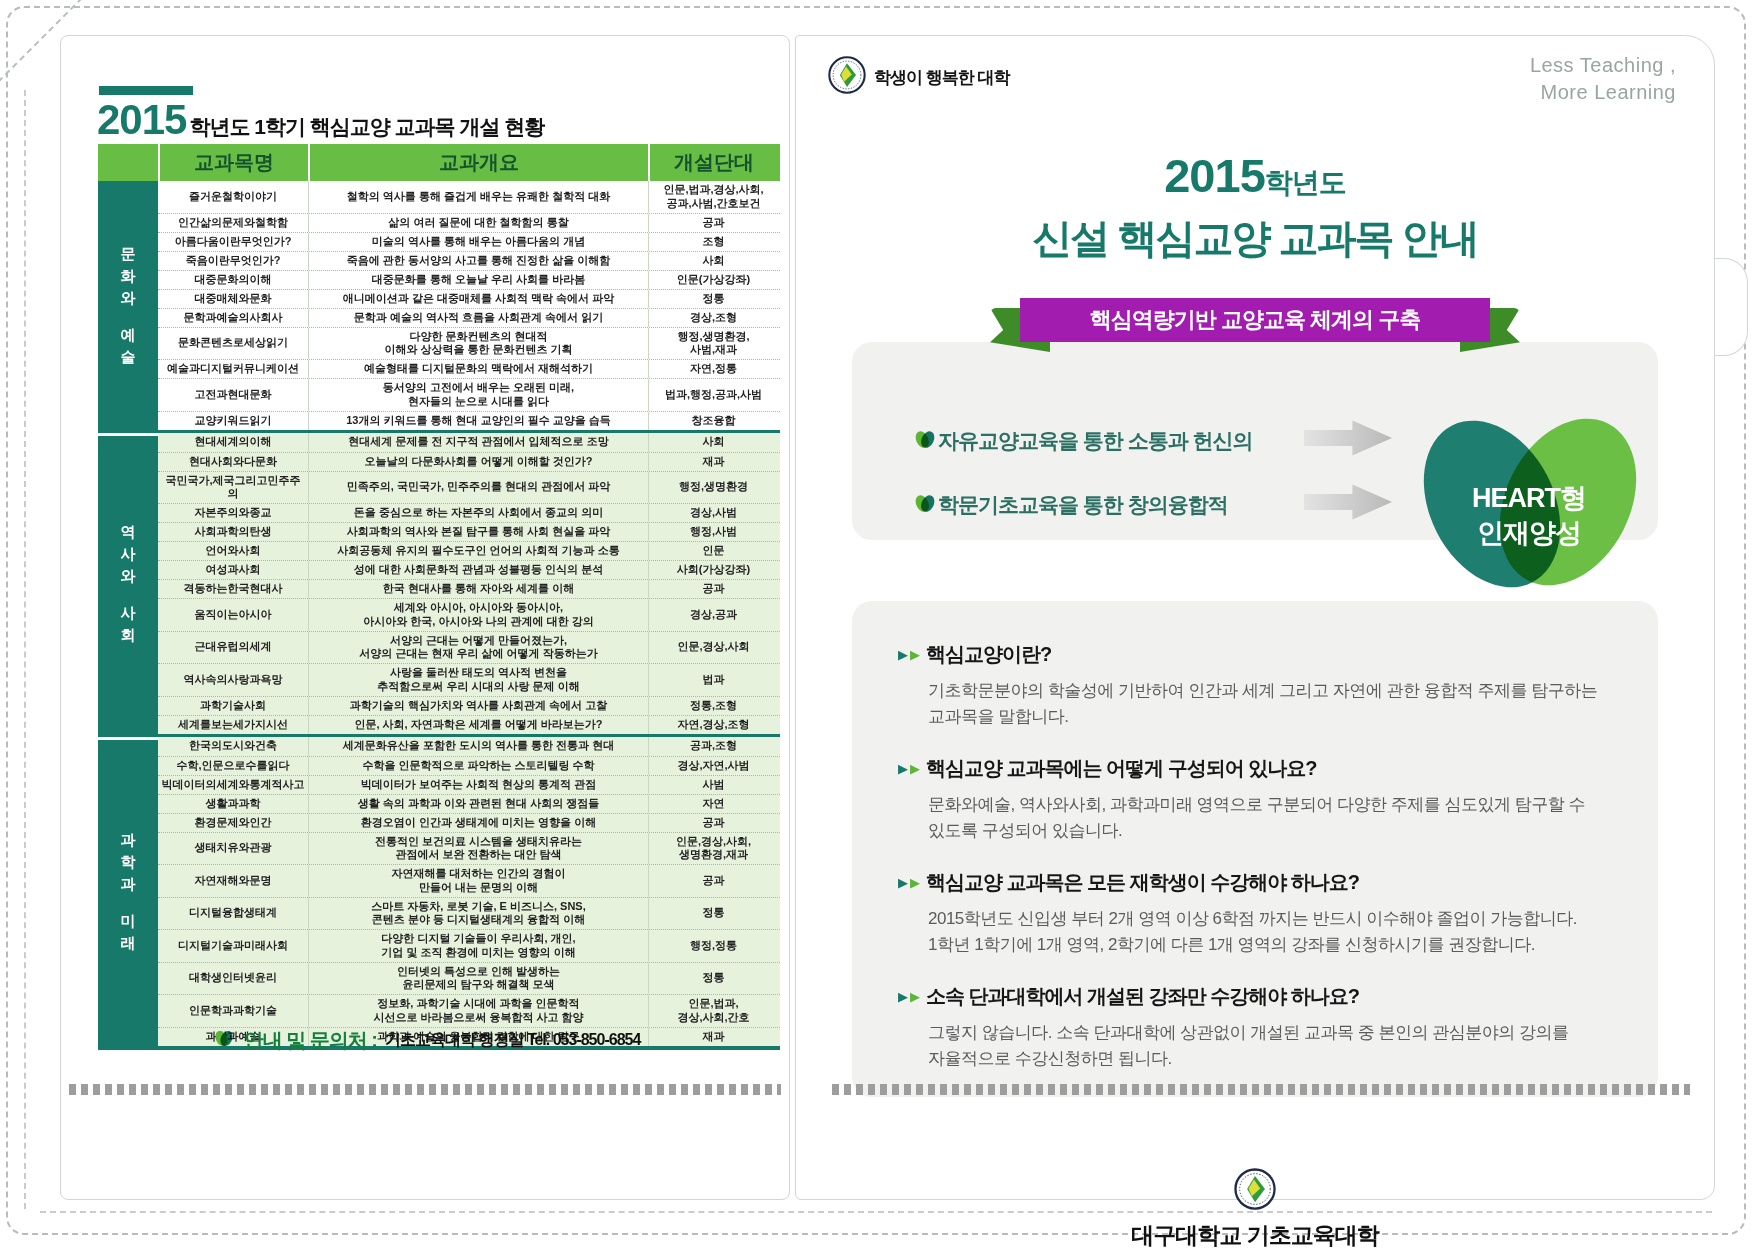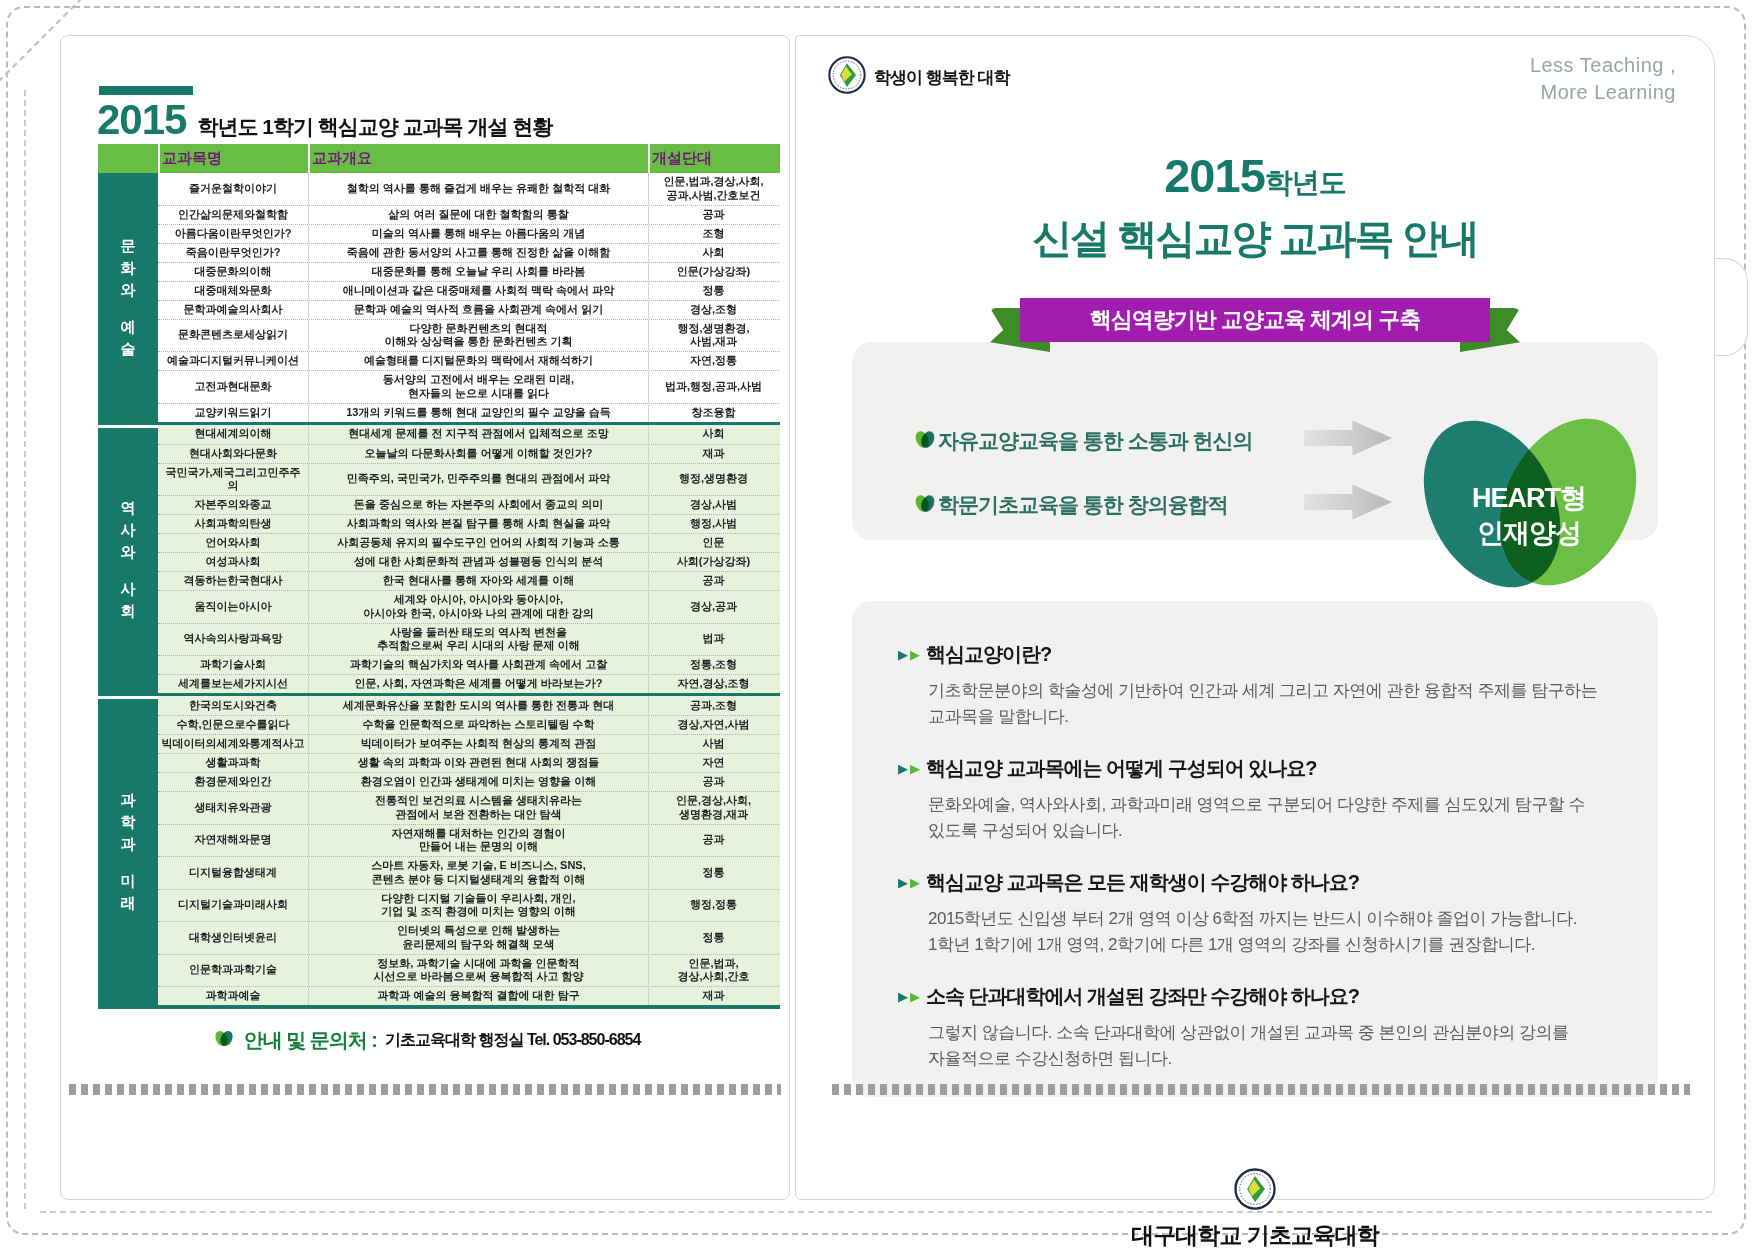--- a/index.html
+++ b/index.html
@@ -13,24 +13,24 @@
 
   .panel { position:absolute; top:35px; height:1165px; background:#fff; border:1.6px solid #d2d6d6; }
   .panel-left { left:60px; width:730px; border-radius:8px; }
   .panel-right { left:795px; width:920px; border-radius:4px 30px 14px 6px; }
   .tab-bump { position:absolute; left:1712px; top:258px; width:36px; height:98px; background:#fff; border:1.6px solid #d2d6d6; border-left:none; border-radius:0 24px 24px 0; }
 
   
   .lp-titlebar { position:absolute; left:38px; top:50px; width:94px; height:9px; background:#17796a; }
   .lp-title { position:absolute; left:36px; top:60px; display:flex; align-items:baseline; white-space:nowrap; }
   .lp-title .yr { font-size:42px; font-weight:700; color:#17796a; letter-spacing:-1px; }
-  .lp-title .rest { font-size:21px; font-weight:700; color:#121212; margin-left:11px; letter-spacing:-1px; }
+  .lp-title .rest { font-size:21px; font-weight:700; color:#121212; margin-left:3px; letter-spacing:-1px; }
 
   .ctable { position:absolute; left:37px; top:108px; width:682px; border-bottom:4px solid #17796a; font-size:11px; color:#222; }
-  .thead { display:flex; background:#68bd44; color:#701a75; font-weight:700; font-size:15px; }
+  .thead { display:flex; background:#68bd44; color:#14532d; font-weight:700; font-size:20px; text-align:center; }
   .thead > div { padding:5px 2px; }
   .th-sp { width:60px; }
   .th-name { width:150px; border-left:2px solid #fff; }
   .th-desc { width:340px; border-left:2px solid #fff; }
   .th-col  { width:130px; border-left:2px solid #fff; }
 
   .sec { display:flex; }
   .sec + .sec { border-top:3px solid #17796a; }
   .sec-label { width:60px; background:#17796a; display:flex; align-items:center; justify-content:center; }
   .sec + .sec .sec-label { box-shadow:inset 0 3px 0 #fff; }
@@ -244,20 +244,26 @@
                 <div class="cell c-desc">한국 현대사를 통해 자아와 세계를 이해</div>
                 <div class="cell c-col">공과</div>
               </div>
               <div class="row">
                 <div class="cell c-name">움직이는아시아</div>
                 <div class="cell c-desc">세계와 아시아, 아시아와 동아시아,
 아시아와 한국, 아시아와 나의 관계에 대한 강의</div>
                 <div class="cell c-col">경상,공과</div>
               </div>
               <div class="row">
+                <div class="cell c-name">근대유럽의세계</div>
+                <div class="cell c-desc">서양의 근대는 어떻게 만들어졌는가,
+서양의 근대는 현재 우리 삶에 어떻게 작동하는가</div>
+                <div class="cell c-col">인문,경상,사회</div>
+              </div>
+              <div class="row">
                 <div class="cell c-name">역사속의사랑과욕망</div>
                 <div class="cell c-desc">사랑을 둘러싼 태도의 역사적 변천을
 추적함으로써 우리 시대의 사랑 문제 이해</div>
                 <div class="cell c-col">법과</div>
               </div>
               <div class="row">
                 <div class="cell c-name">과학기술사회</div>
                 <div class="cell c-desc">과학기술의 핵심가치와 역사를 사회관계 속에서 고찰</div>
                 <div class="cell c-col">정통,조형</div>
               </div>

